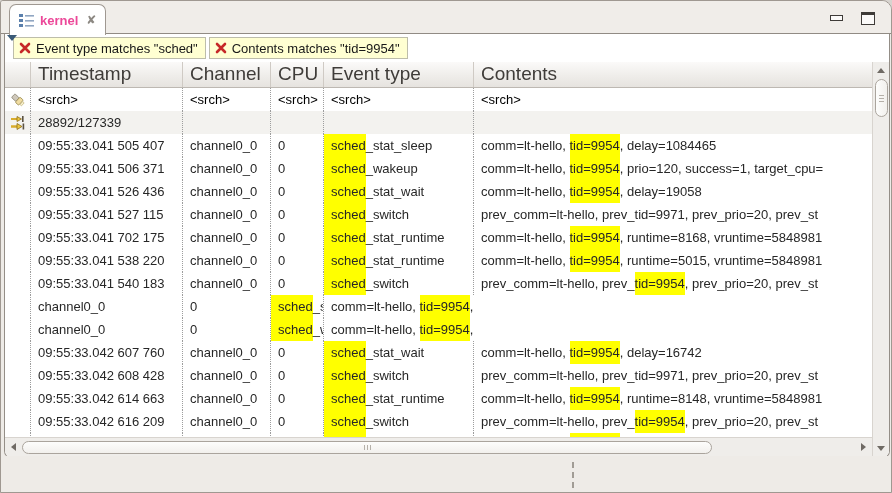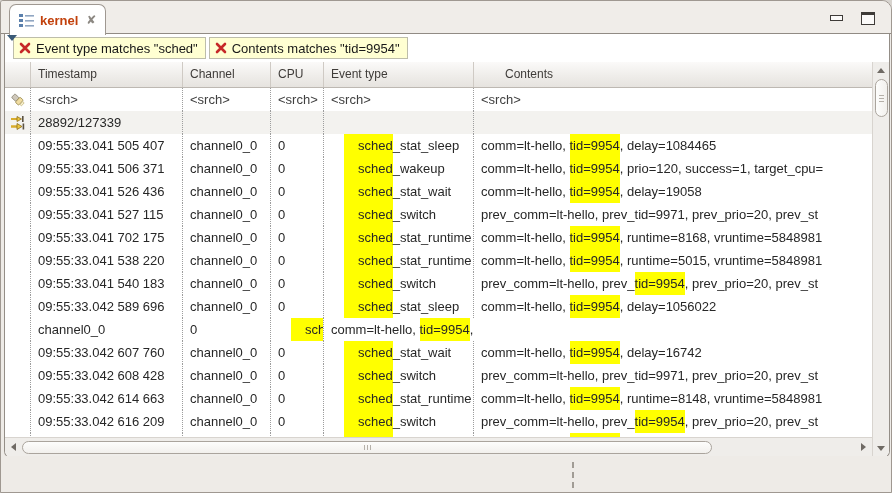--- a/index.html
+++ b/index.html
@@ -7,21 +7,21 @@
 
   .window{position:relative;width:892px;height:493px;background:#eeebe7;
           border:1px solid #9f9891;border-radius:3px 10px 0 0;overflow:hidden;}
 
   
   .tabbar{position:absolute;left:0;top:0;width:100%;height:33px;background:#f0ede9;
           border-bottom:1px solid #918b84;}
   .tab{position:absolute;left:8px;top:3px;height:31px;display:flex;align-items:center;gap:6px;
        padding:0 9px;background:#ffffff;border:1px solid #9f9891;border-bottom:none;
        border-radius:7px 7px 0 0;z-index:3;}
-  .tab-title{font-size:13px;font-weight:bold;color:#c2410c;}
+  .tab-title{font-size:13px;font-weight:bold;color:#ec4899;}
   .tab-close{font-size:12px;color:#8c8882;line-height:1;cursor:pointer;margin-left:2px;}
   .winbtns{position:absolute;right:14px;top:8px;display:flex;gap:14px;align-items:center;}
   .btn-ico{display:flex;align-items:center;justify-content:center;width:18px;height:18px;cursor:pointer;}
   .min-glyph{width:13px;height:6px;border:1px solid #3e3b38;background:#fbfaf9;}
   .max-glyph{width:14px;height:13px;border:1px solid #3e3b38;border-top-width:3px;background:#fbfaf9;}
 
   
   .view{position:absolute;left:3px;top:33px;width:886px;height:424px;background:#ffffff;
         border:1px solid #948e87;border-top:none;border-radius:0 0 7px 7px;
         display:flex;flex-direction:column;overflow:hidden;}
@@ -35,34 +35,34 @@
   .chip{display:flex;align-items:center;gap:5px;height:22px;padding:0 7px 0 5px;
         background:#ffffd2;border:1px solid #bdbdaa;font-size:13px;color:#181818;cursor:pointer;}
 
   
   .content{flex:1;display:flex;min-height:0;}
   .leftcol{flex:1;display:flex;flex-direction:column;min-width:0;}
   .grid{display:grid;grid-template-columns:26px 152px 88px 53px 150px 1fr;}
 
   .thead{height:26px;flex:none;background:linear-gradient(#fbfaf9,#efedea 55%,#e6e3df);
          border-bottom:1px solid #bdb8b2;}
-  .hcell{font-size:12px;color:#3f3c39;line-height:24px;padding-left:7px;white-space:nowrap;
+  .hcell{font-size:19px;color:#3f3c39;line-height:24px;padding-left:7px;white-space:nowrap;
          overflow:hidden;border-right:1px solid #cfcac4;background:linear-gradient(#fbfaf9,#efedea 55%,#e6e3df);cursor:pointer;}
   .hcell.gutter{padding:0;}
 
   .rows{height:349px;flex:none;overflow:hidden;background:#fff;}
   .row{height:23px;}
   .cell{font-size:13px;color:#272727;line-height:23px;padding-left:7px;white-space:nowrap;
         overflow:hidden;border-right:1px dotted #9d9d9d;}
   .cell:last-child{border-right:none;}
   .cell.gutter{padding:0;display:flex;align-items:center;justify-content:center;}
   .cell.flush{padding-left:0;}
-  .cell.flush .hl{padding-left:14px;margin-left:20px;}
+  .cell.flush .hl{padding-left:7px;}
   .hl{background:#ffff00;display:inline-block;height:23px;vertical-align:top;}
-  .search-row .cell{color:#404040;}
+  .search-row .cell{color:#000000;}
   .count-row{background:#f3f2ef;}
 
   
   .hscroll{height:19px;flex:none;background:#efedea;border-top:1px solid #d8d4cf;
            display:flex;align-items:center;padding:0 1px;}
   .vscroll{width:17px;flex:none;background:#efedea;border-left:1px solid #d8d4cf;
            display:flex;flex-direction:column;align-items:center;padding:1px 0;}
   .sb-btn{flex:none;display:flex;align-items:center;justify-content:center;width:15px;height:15px;cursor:pointer;}
   .tri{width:0;height:0;}
   .tri-up{border-left:4px solid transparent;border-right:4px solid transparent;border-bottom:5px solid #6f6a64;}
@@ -139,21 +139,21 @@
 
     <div class="content">
       <div class="leftcol">
 
         <div class="thead grid">
           <div class="hcell gutter"></div>
           <div class="hcell">Timestamp</div>
           <div class="hcell">Channel</div>
           <div class="hcell">CPU</div>
           <div class="hcell">Event type</div>
-          <div class="hcell" style="border-right:none;margin-left:24px;">Contents</div>
+          <div class="hcell" style="border-right:none;">Contents</div>
         </div>
 
         <div class="rows" id="rows">
           <div class="row grid search-row">
             <div class="cell gutter">
               <span style="display:flex;">
                 <svg width="16" height="16" viewBox="0 0 16 16">
                   <g transform="rotate(42 8 8)">
                     <rect x="1.5" y="5.5" width="6" height="5" rx="1" fill="#cfc8bb" stroke="#8a8372" stroke-width="0.8"></rect>
                     <rect x="7.5" y="4.5" width="4.5" height="7" rx="1" fill="#f0dca2" stroke="#9a8a4e" stroke-width="0.8"></rect>
@@ -240,21 +240,20 @@
             <div class="row grid data-row">
               <div class="cell gutter"></div>
               <div class="cell">09:55:33.041 540 183</div>
               <div class="cell">channel0_0</div>
               <div class="cell">0</div>
               <div class="cell flush"><span class="hl">sched</span>_switch</div>
               <div class="cell">prev_comm=lt-hello, prev_<span class="hl">tid=9954</span>, prev_prio=20, prev_st</div>
             </div>
             <div class="row grid data-row">
               <div class="cell gutter"></div>
-              <div class="cell">09:55:33.042 589 696</div>
               <div class="cell">channel0_0</div>
               <div class="cell">0</div>
               <div class="cell flush"><span class="hl">sched</span>_stat_sleep</div>
               <div class="cell">comm=lt-hello, <span class="hl">tid=9954</span>, delay=1056022</div>
             </div>
             <div class="row grid data-row">
               <div class="cell gutter"></div>
               <div class="cell">channel0_0</div>
               <div class="cell">0</div>
               <div class="cell flush"><span class="hl">sched</span>_wakeup</div>

